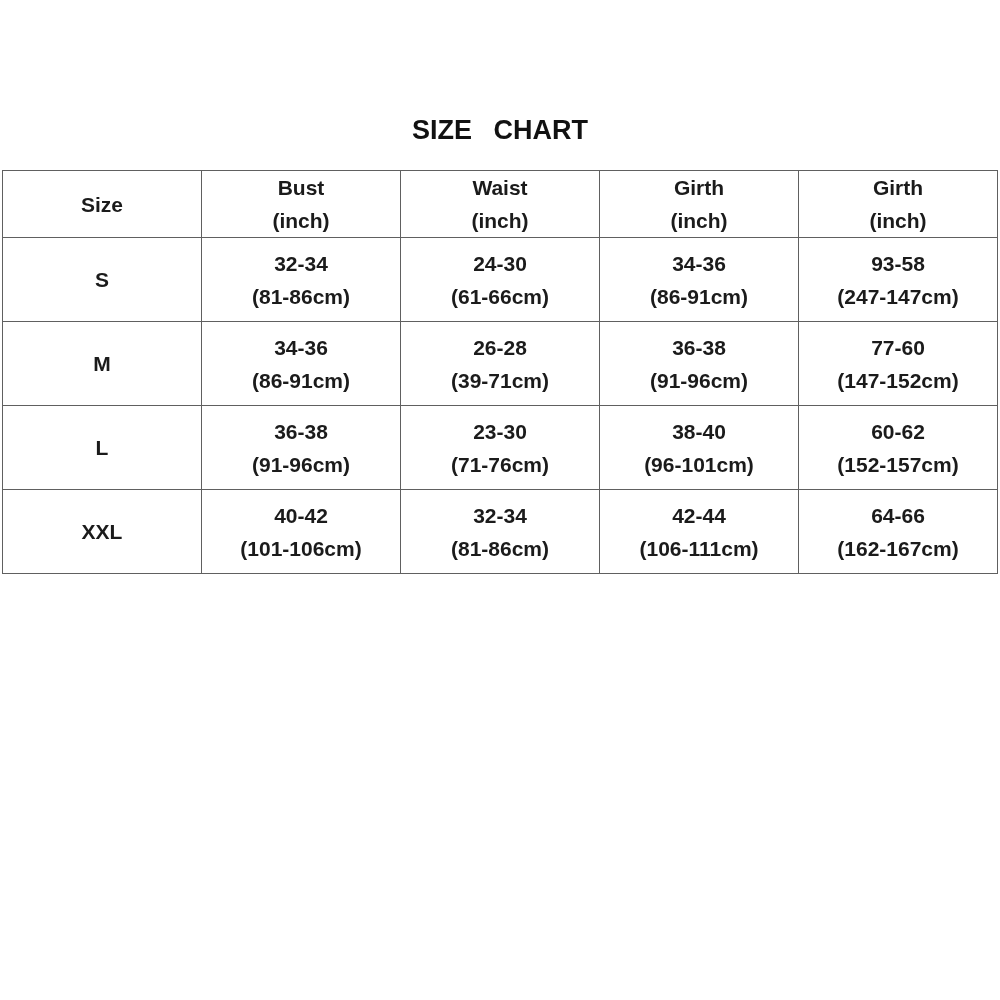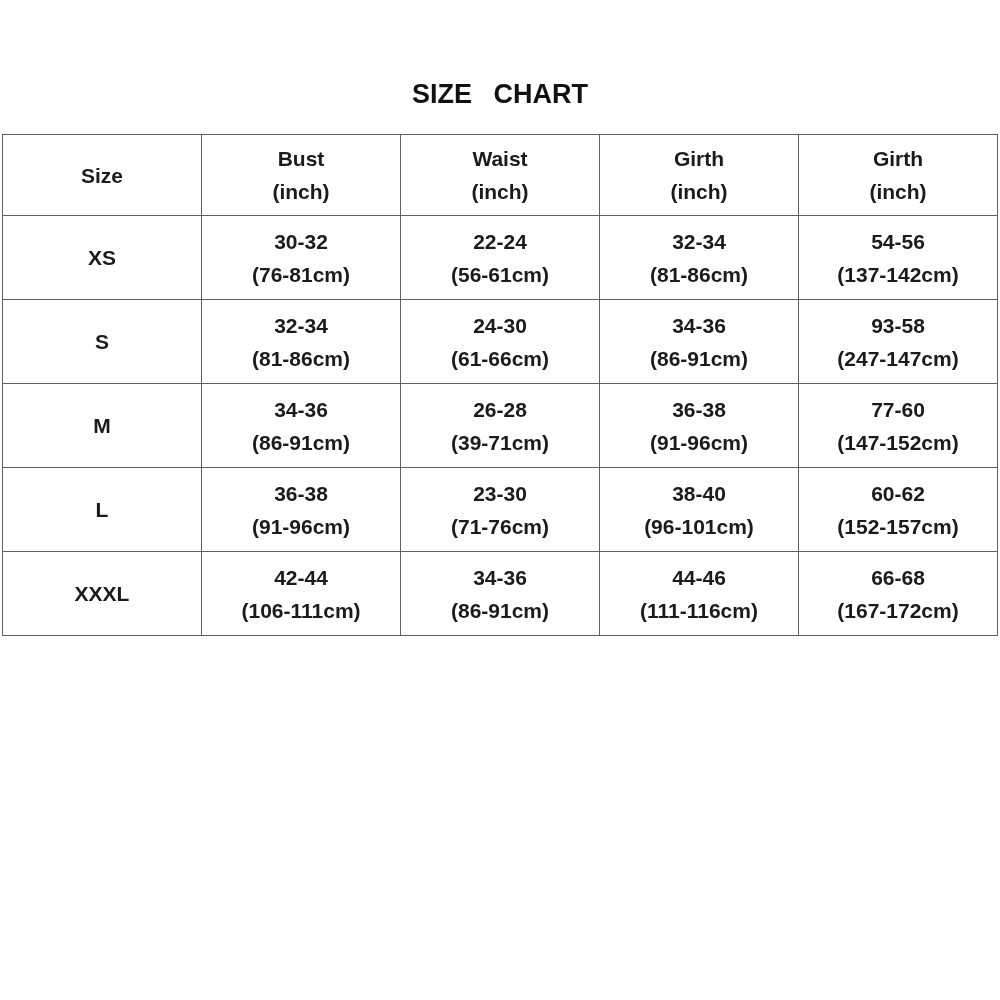--- a/index.html
+++ b/index.html
@@ -8,21 +8,21 @@
   }
   body {
     width: 1000px;
     height: 1000px;
     background: #ffffff;
     font-family: "Liberation Sans", sans-serif;
     color: #1b1b1b;
     -webkit-font-smoothing: antialiased;
   }
   .page-title {
-    padding-top: 80px;
+    padding-top: 116px;
     height: 28px;
     line-height: 28px;
     text-align: center;
     font-size: 27px;
     font-weight: bold;
     word-spacing: 14px;
     color: #111111;
   }
   table.size-chart {
     width: 996px;
@@ -33,21 +33,21 @@
   .size-chart th, .size-chart td {
     border: 1px solid #606060;
     text-align: center;
     vertical-align: middle;
     font-weight: bold;
     font-size: 21px;
     padding: 0;
     color: #1b1b1b;
   }
   .size-chart col { width: 20%; }
-  .size-chart thead tr { height: 81px; }
+  .size-chart thead tr { height: 67px; }
   .size-chart tbody tr { height: 84px; }
   .line {
     display: block;
     line-height: 33px;
   }
 </style>
 </head>
 <body>
 
 <div class="page-title">SIZE CHART</div>
@@ -77,39 +77,20 @@
         <span class="line">Girth</span>
         <span class="line">(inch)</span>
       </th>
       <th>
         <span class="line">Girth</span>
         <span class="line">(inch)</span>
       </th>
     </tr>
   </thead>
   <tbody>
-  <tr>
-    <th>XS</th>
-    <td>
-      <span class="line in">30-32</span>
-      <span class="line cm">(76-81cm)</span>
-    </td>
-    <td>
-      <span class="line in">22-24</span>
-      <span class="line cm">(56-61cm)</span>
-    </td>
-    <td>
-      <span class="line in">32-34</span>
-      <span class="line cm">(81-86cm)</span>
-    </td>
-    <td>
-      <span class="line in">54-56</span>
-      <span class="line cm">(137-142cm)</span>
-    </td>
-  </tr>
 
   <tr>
     <th>S</th>
     <td>
       <span class="line in">32-34</span>
       <span class="line cm">(81-86cm)</span>
     </td>
     <td>
       <span class="line in">24-30</span>
       <span class="line cm">(61-66cm)</span>
@@ -158,34 +139,34 @@
       <span class="line in">38-40</span>
       <span class="line cm">(96-101cm)</span>
     </td>
     <td>
       <span class="line in">60-62</span>
       <span class="line cm">(152-157cm)</span>
     </td>
   </tr>
 
 
-
   <tr>
-    <th>XXXL</th>
+    <th>XXL</th>
+    <td>
+      <span class="line in">40-42</span>
+      <span class="line cm">(101-106cm)</span>
+    </td>
+    <td>
+      <span class="line in">32-34</span>
+      <span class="line cm">(81-86cm)</span>
+    </td>
     <td>
       <span class="line in">42-44</span>
       <span class="line cm">(106-111cm)</span>
     </td>
     <td>
-      <span class="line in">34-36</span>
-      <span class="line cm">(86-91cm)</span>
-    </td>
-    <td>
-      <span class="line in">44-46</span>
-      <span class="line cm">(111-116cm)</span>
-    </td>
-    <td>
-      <span class="line in">66-68</span>
-      <span class="line cm">(167-172cm)</span>
+      <span class="line in">64-66</span>
+      <span class="line cm">(162-167cm)</span>
     </td>
   </tr>
+
 </tbody>
 </table>
 
 </body></html>

